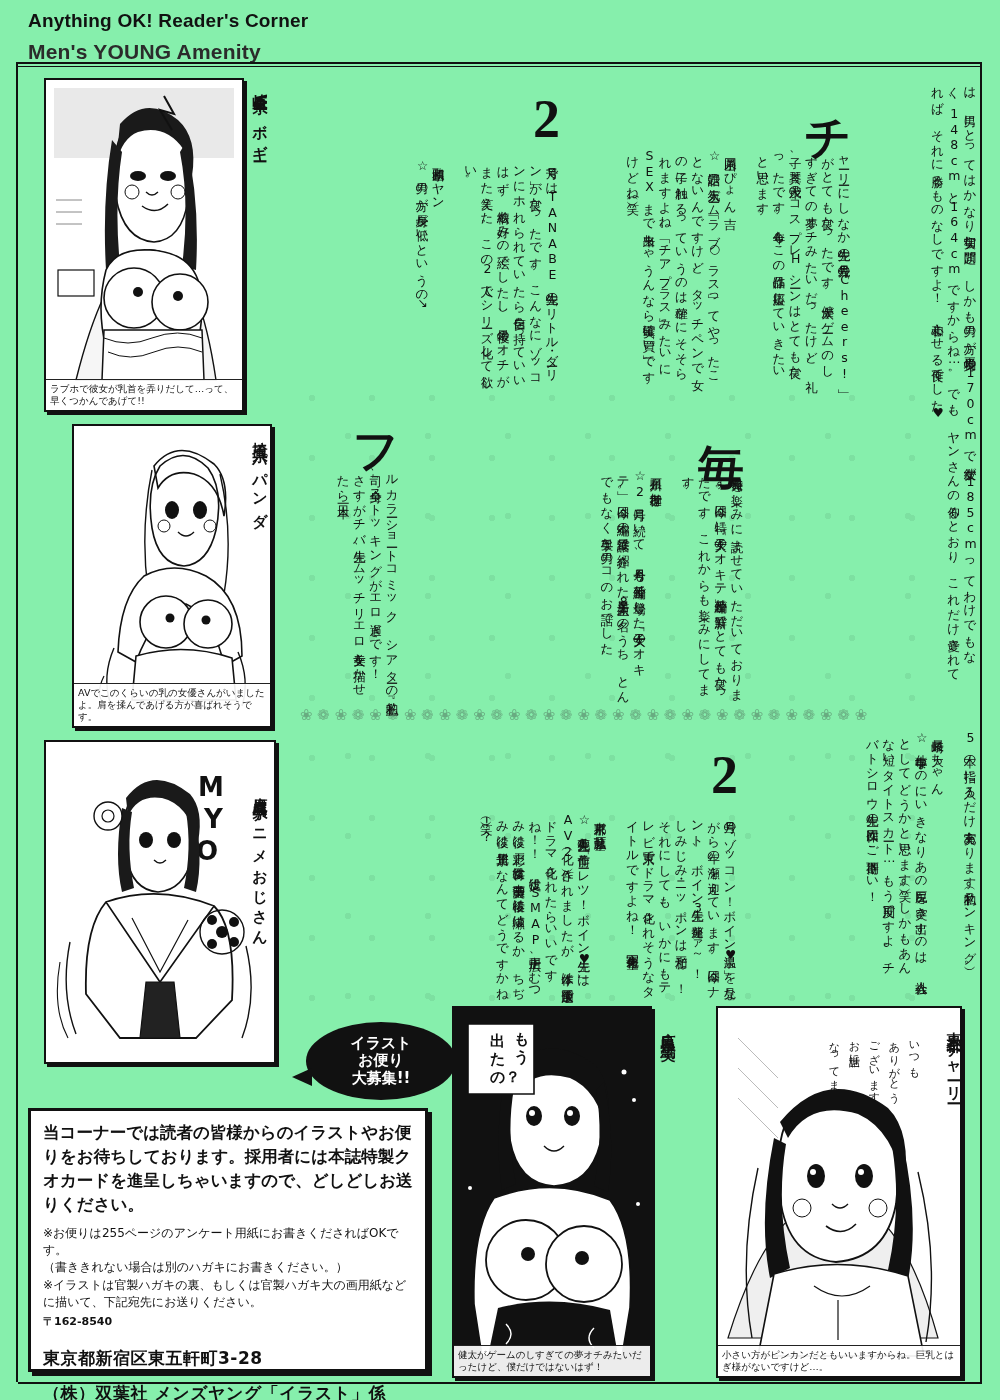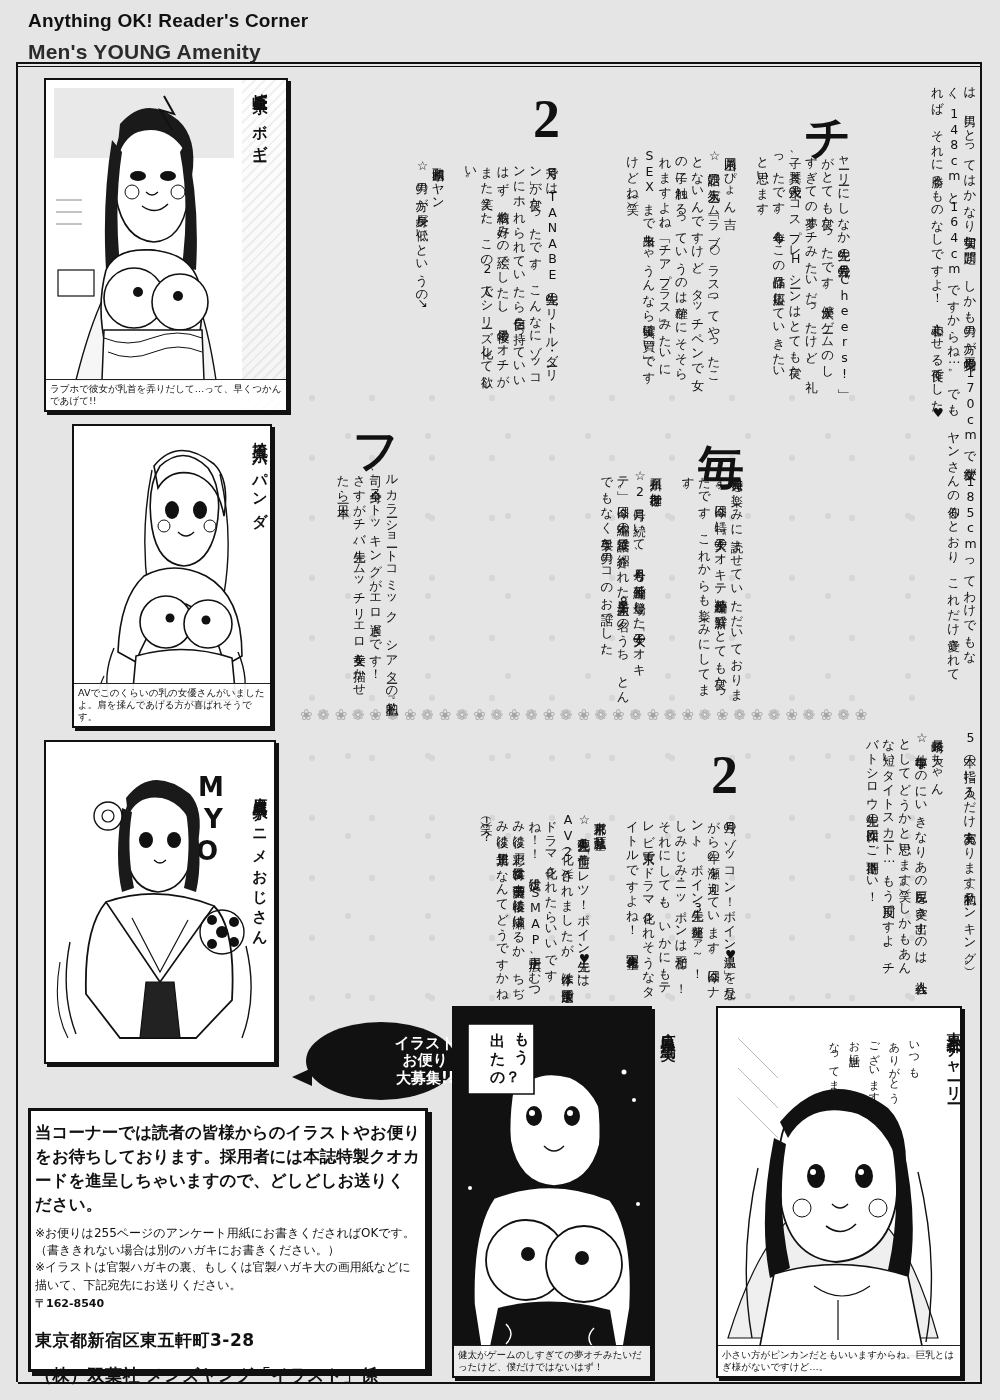--- a/index.html
+++ b/index.html
@@ -6,21 +6,21 @@
   body{
     width:1000px;height:1400px;
     background:#ffffff;
     font-family:"DejaVu Sans", sans-serif;
     color:#111;
     overflow:hidden;
     position:relative;
   }
   .page{
     position:absolute;inset:0;
-    background:#e5e5e5;
+    background:#86efac;
   }
   
   .header{
     position:absolute;left:28px;top:10px;width:520px;
   }
   .header .line1{
     font-family:"Liberation Sans", sans-serif;
     font-weight:bold;font-size:19px;letter-spacing:0.2px;color:#111;
   }
   .header .line2{
@@ -99,40 +99,40 @@
     font-family:"DejaVu Sans", sans-serif;
   }
 
   
   .bubble{
     position:absolute;
     width:150px;height:78px;
     background:#111;
     border-radius:50% 50% 50% 50%/50% 50% 50% 50%;
     color:#fff;
-    display:flex;align-items:center;justify-content:flex-end;
+    display:flex;align-items:center;justify-content:center;
     text-align:center;
   }
   .bubble .btxt{
     font-size:15px;font-weight:bold;line-height:1.15;
     font-family:"DejaVu Sans", sans-serif;
   }
   .bubble:after{
     content:"";position:absolute;left:-14px;top:46px;
     border-top:9px solid transparent;
     border-bottom:9px solid transparent;
     border-right:20px solid #111;
   }
 
   
   .notice{
     position:absolute;left:28px;top:1108px;width:400px;height:264px;
     border:3px solid #111;background:#fff;
     box-shadow:4px 4px 0 #111;
-    padding:10px 4px;
+    padding:10px 12px;
     box-sizing:border-box;
   }
   .notice .ntitle{
     font-size:16.5px;font-weight:bold;line-height:1.45;
     font-family:"DejaVu Sans", sans-serif;
     color:#111;
   }
   .notice .nsub{
     margin-top:8px;
     font-size:12px;line-height:1.45;
@@ -209,21 +209,21 @@
 和歌山県／ヤン
 ☆男の方が身長が低いというの↘</div>
 
   <div class="bigkana" style="position:absolute; right:600px; top:404px;">フ</div>
   <div class="vtext" style="position:absolute; right:600px; top:466px; height:230px; width:110px;">ルカラーショートコミック シアターの『私的上司』、全身ストッキングがエロ過ぎです！ さすがチバ先生、ムッチリエロ美女を描かせたら日本一！</div>
 
   <div class="floral">
     ❀ ❁ ❀ ❁ ❀ ❁ ❀ ❁ ❀ ❁ ❀ ❁ ❀ ❁ ❀ ❁ ❀ ❁ ❀ ❁ ❀ ❁ ❀ ❁ ❀ ❁ ❀ ❁ ❀ ❁ ❀ ❁ ❀
   </div>
 
-  <div class="artbox" style="left:44px; top:78px; width:196px; height:330px;padding-left:44px;">
+  <div class="artbox" style="left:44px; top:78px; width:196px; height:330px;">
     <div class="art-canvas">
       <svg viewBox="0 0 196 330" width="196" height="330">
         <rect x="0" y="0" width="196" height="330" fill="#ffffff"></rect>
         <rect x="8" y="8" width="180" height="70" fill="#e9e9e9"></rect>
         <path d="M30 300 Q60 180 100 170 Q150 165 170 300 Z" fill="#f6f6f6" stroke="#111" stroke-width="1.4"></path>
         <path d="M78 48 Q100 20 128 44 Q150 66 142 120 Q136 160 108 162 Q78 160 70 118 Q64 74 78 48 Z" fill="#fff" stroke="#111" stroke-width="1.6"></path>
         <path d="M74 44 Q100 14 132 40 Q152 58 146 96 L138 70 Q120 44 92 52 Q76 58 70 84 Z" fill="#1a1a1a"></path>
         <path d="M66 60 Q56 120 60 190 L74 186 Q68 124 76 72 Z" fill="#1a1a1a"></path>
         <path d="M140 62 Q154 120 150 190 L136 186 Q144 124 134 72 Z" fill="#1a1a1a"></path>
         <ellipse cx="92" cy="96" rx="8" ry="5" fill="#111"></ellipse>

